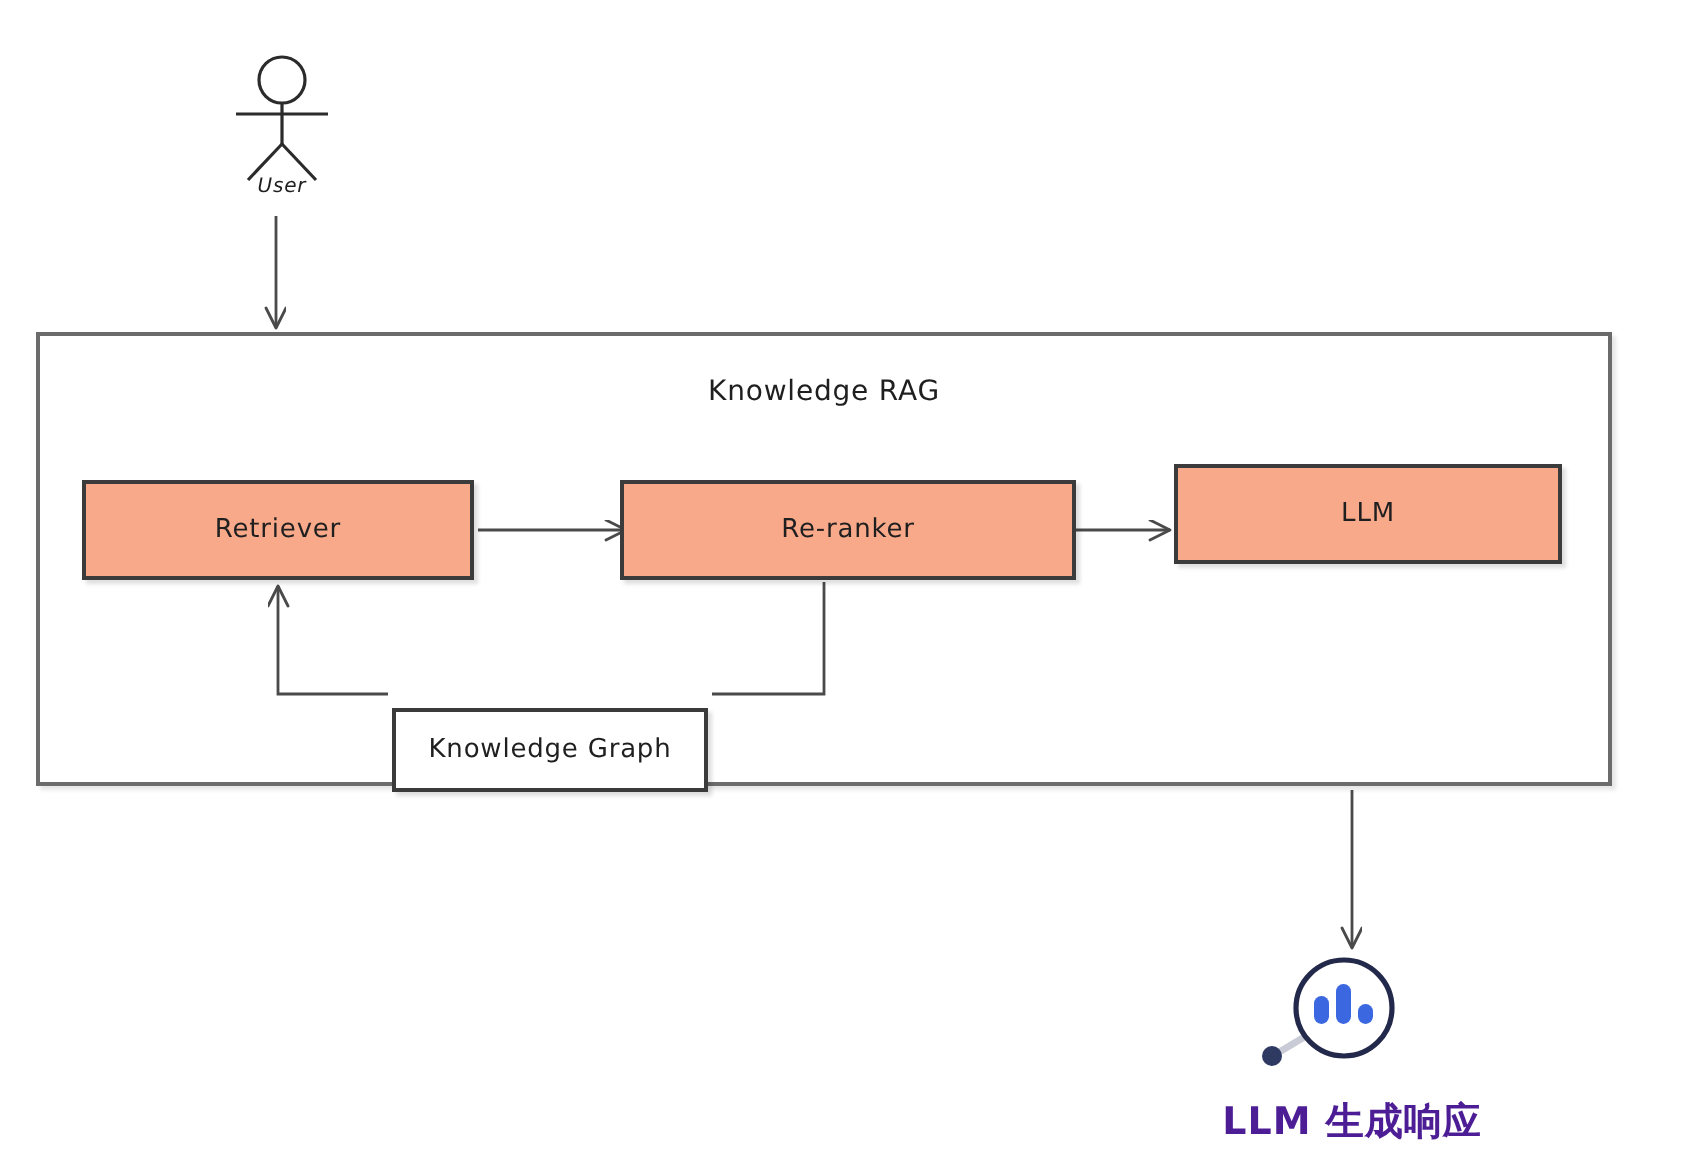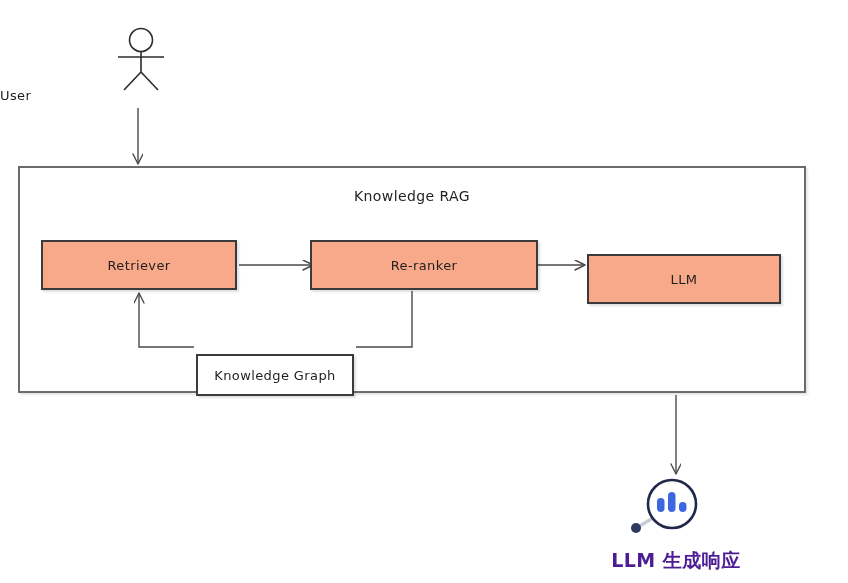--- a/index.html
+++ b/index.html
@@ -23,21 +23,23 @@
   }
   .lbl {
     position: absolute;
     font-family: "DejaVu Sans", sans-serif;
     color: #1f1f1f;
     white-space: nowrap;
     letter-spacing: 0.4px;
   }
   #user-label {
     left: 0; top: 88px; width: 282px;
-    font-size: 13px;
+    text-align: center;
+    font-size: 10px;
+    font-style: italic;
   }
   #container-title {
     left: 18px; top: 188px; width: 788px;
     text-align: center;
     font-size: 14px;
   }
   .box-label {
     position: absolute;
     font-size: 13px;
     color: #1f1f1f;
@@ -65,21 +67,21 @@
     position: absolute;
     left: 18px; top: 166px;
     width: 788px; height: 227px;
     border: 2px solid #6b6b6b;
     background: transparent;
     box-sizing: border-box;
     box-shadow: 2px 2px 2px rgba(0,0,0,0.10);
   }
   #retriever-box { left: 41px;  top: 240px; width: 196px; height: 50px; }
   #reranker-box  { left: 310px; top: 240px; width: 228px; height: 50px; }
-  #llm-box       { left: 587px; top: 254px; width: 194px; height: 50px; text-decoration: underline; }
+  #llm-box       { left: 587px; top: 232px; width: 194px; height: 50px; text-decoration: underline; }
   #kg-box        { left: 196px; top: 326px; width: 158px; height: 42px; margin-top: 28px; }
   #llm-caption {
     left: 566px; top: 548px; width: 220px;
     text-align: center;
     font-size: 19px;
     font-weight: bold;
     color: #4c1d95;
     letter-spacing: 0.5px;
   }
 </style>

